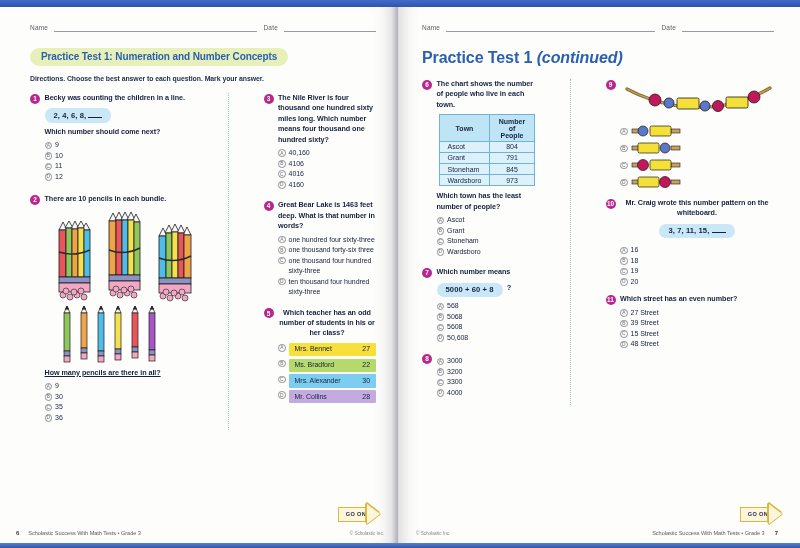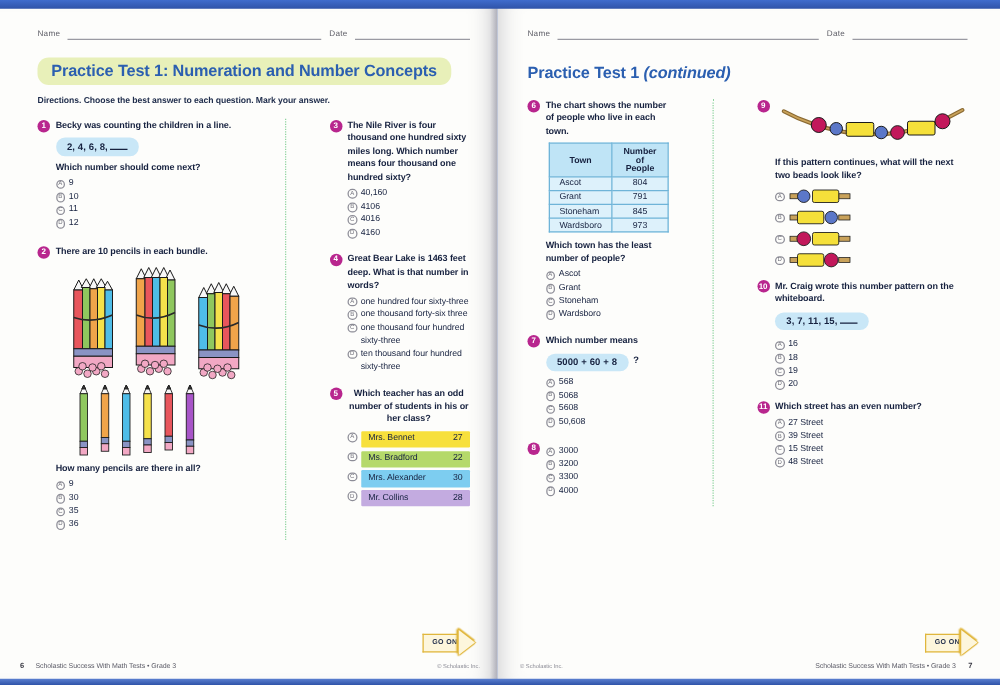--- a/index.html
+++ b/index.html
@@ -37,25 +37,25 @@
   .namedate .rule.date { flex:0 0 92px; }
 
   
   .title-hl {
     display:inline-block;
     background:#e8f0b9;
     border-radius:9px;
     padding:3px 11px 4px;
     color:#2b5fb0;
     font-weight:bold;
-    font-size:13px;
+    font-size:10px;
     letter-spacing:-.1px;
   }
   .title-plain {
-    color:#2b5fb0; font-weight:bold; font-size:13px; letter-spacing:-.1px;
+    color:#2b5fb0; font-weight:bold; font-size:16px; letter-spacing:-.1px;
   }
   .title-plain .cont { font-style:italic; font-weight:bold; }
   .directions { font-size:6.9px; color:#1d2b4a; font-weight:bold; letter-spacing:-.05px;}
 
   
   .cols { display:flex; position:relative;gap:28px; }
   .col { position:relative; }
   .divider {
     width:0; border-left:1.4px dotted #8fd4a0;
     margin:0 7px;
@@ -365,21 +365,21 @@
                         <polygon points="1,8 4,1 7,8" fill="#f7f7f7"></polygon>
                         <polygon points="2.4,4.2 4,1 5.6,4.2" fill="#3a3a3a"></polygon>
                         <rect x="1" y="8" width="6" height="37" fill="#a855c8"></rect>
                         <rect x="1" y="45" width="6" height="5" fill="#8a93c4"></rect>
                         <rect x="1" y="50" width="6" height="6" fill="#f2a8c4"></rect>
                       </g>
                     </svg>
                 </div>
               </div>
 
-              <div class="qtext" style="margin-top:4px;">How many pencils are there in all?</div>
+              <div class="qtext" style="margin-top:4px;text-decoration:underline;">How many pencils are there in all?</div>
               <div class="opts">
                 <div class="opt">
                   <span class="bub">A</span>
                   <span class="otxt">9</span>
                 </div>
                 <div class="opt">
                   <span class="bub">B</span>
                   <span class="otxt">30</span>
                 </div>
                 <div class="opt">
@@ -647,21 +647,20 @@
                     <circle cx="45" cy="21" r="5" fill="#5b77c8"></circle>
                     <rect x="53" y="16" width="22" height="11" rx="1.5" fill="#f5e03a"></rect>
                     <circle cx="81" cy="24" r="5" fill="#5b77c8"></circle>
                     <circle cx="94" cy="24" r="5.5" fill="#c2185b"></circle>
                     <rect x="102" y="15" width="22" height="11" rx="1.5" fill="#f5e03a"></rect>
                     <circle cx="130" cy="15" r="6" fill="#c2185b"></circle>
                   </g>
                 </svg>
               </div>
 
-              <div class="qtext">If this pattern continues, what will the next two beads look like?</div>
 
               <div class="opts" style="margin-top:4px;">
                 <div class="opt beadopt" style="margin-bottom:3px;">
                   <span class="bub">A</span>
                   <svg width="50" height="14" viewBox="0 0 50 14">
                     <rect x="1" y="5" width="7" height="4" fill="#c9a25a" stroke="#1a1a1a" stroke-width="0.6"></rect>
                     <rect x="40" y="5" width="9" height="4" fill="#c9a25a" stroke="#1a1a1a" stroke-width="0.6"></rect>
                     <g stroke="#1a1a1a" stroke-width="0.7">
                       <circle cx="12" cy="7" r="5" fill="#5b77c8"></circle>
                       <rect x="19" y="2" width="21" height="10" rx="1.5" fill="#f5e03a"></rect>
@@ -698,21 +697,21 @@
                     <g stroke="#1a1a1a" stroke-width="0.7">
                       <rect x="7" y="2" width="21" height="10" rx="1.5" fill="#f5e03a"></rect>
                       <circle cx="34" cy="7" r="5.5" fill="#c2185b"></circle>
                     </g>
                   </svg>
                 </div>
               </div>
             </div>
           </div>
 
-          <div class="q" style="margin-top:9px;">
+          <div class="q" style="margin-top:9px;text-align:center;">
             <div class="qnum">10</div>
             <div class="qbody">
               <div class="qtext">Mr. Craig wrote this number pattern on the whiteboard.</div>
               <div class="pill">
                 <span>3, 7, 11, 15,</span> <span class="blank"></span>
               </div>
               <div class="opts">
                 <div class="opt">
                   <span class="bub">A</span>
                   <span class="otxt">16</span>

